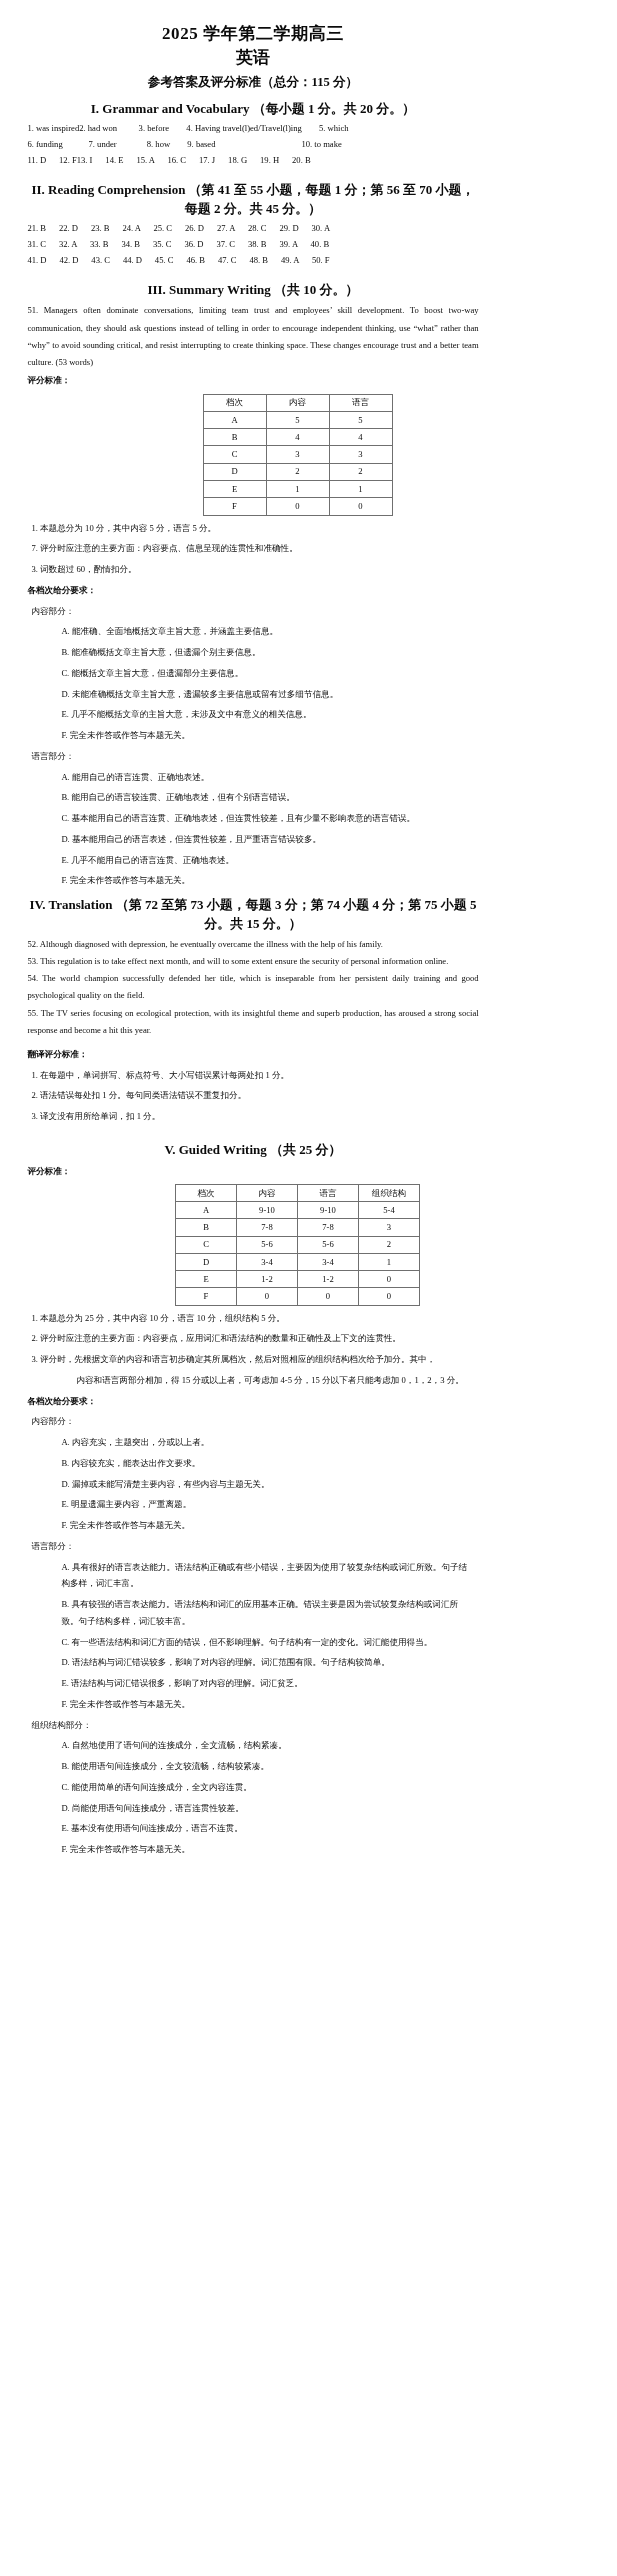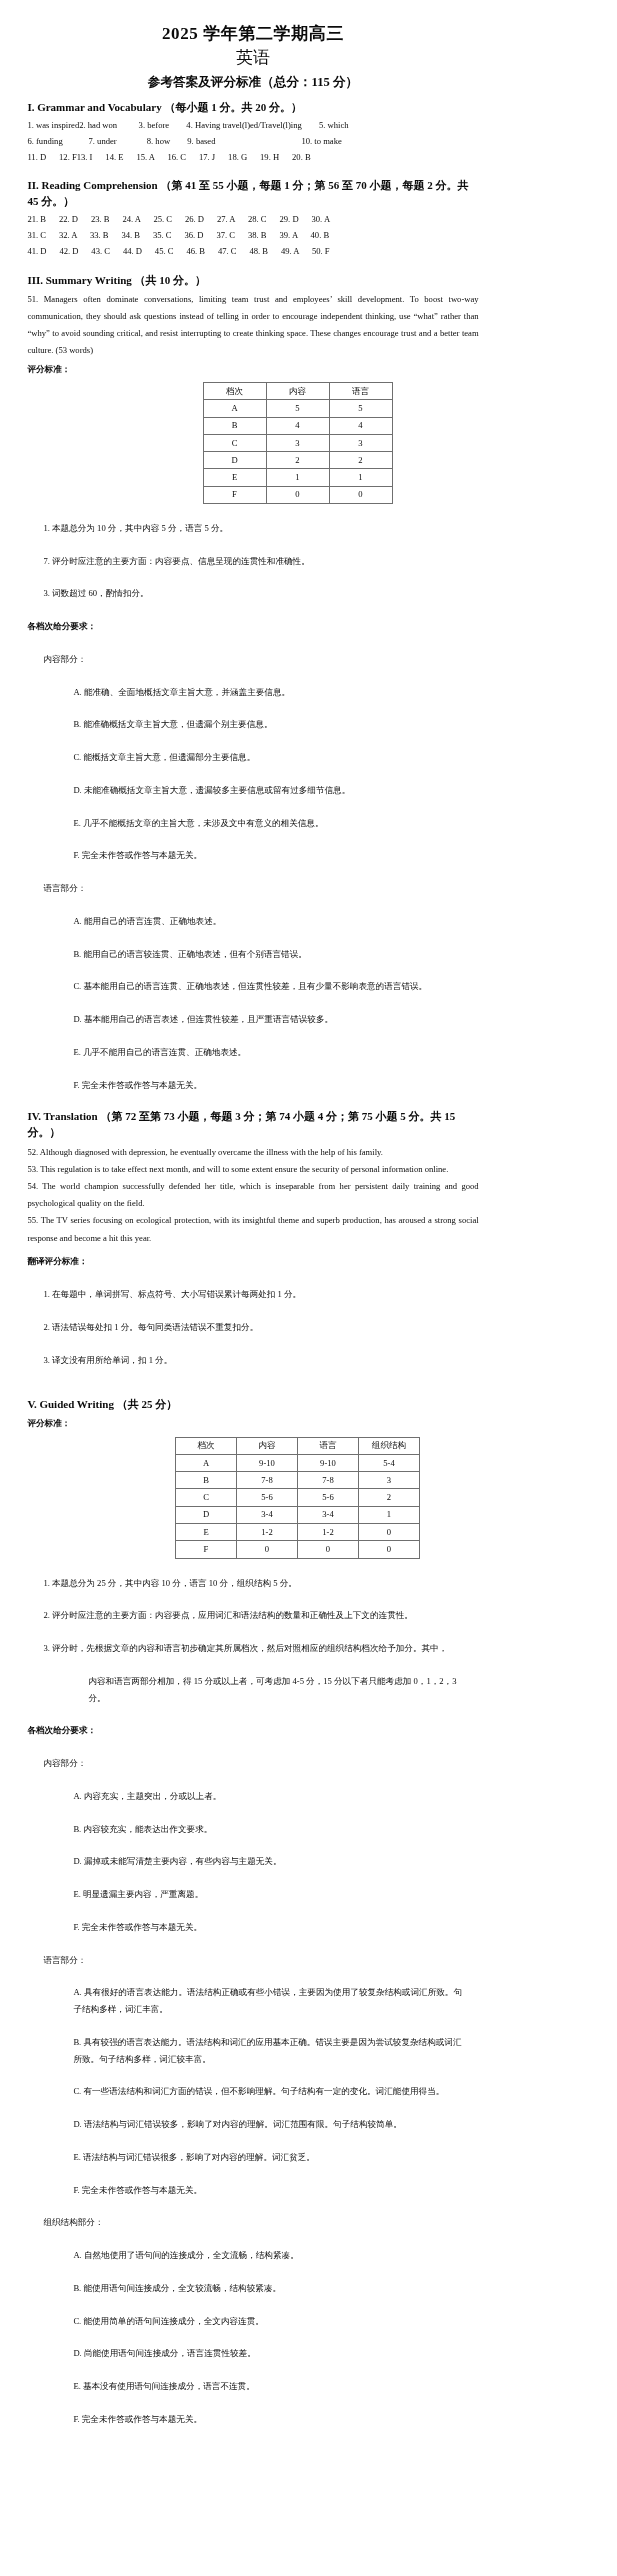--- a/index.html
+++ b/index.html
@@ -29,39 +29,40 @@
   .doc-title {
     text-align: center;
     font-weight: bold;
     font-size: 17px;
     letter-spacing: 0.6px;
     margin: 5.7px 0 3.4px 0;
     line-height: 1.25;
   }
   .doc-title2 {
     text-align: center;
-    font-weight: normal;
+    font-weight: bold;
     font-size: 17px;
     margin: 0 0 5.7px 0;
     line-height: 1.25;
   }
   .doc-subtitle {
     text-align: center;
     font-weight: bold;
     font-size: 12.6px;
     margin: 2.3px 0 9.1px 0;
     line-height: 1.3;
   }
 
   
   .sec-head {
     font-weight: bold;
-    font-size: 11px;
+    font-size: 13px;
     margin: 6.9px 0 2.3px 0;
     line-height: 1.45;
+    text-align: center;
   }
 
   
   .ans-row {
     font-size: 8.6px;
     line-height: 1.85;
     white-space: pre;
     margin: 0;
   }
 
@@ -71,21 +72,21 @@
     line-height: 2.0;
     text-align: justify;
     text-justify: inter-word;
     margin: 0 0 0 0;
   }
   .para-just { text-align: justify; }
 
   .cn {
     font-size: 8.6px;
     line-height: 1.95;
-    margin: 16px;
+    margin: 4px;
   }
   .cn-bold {
     font-weight: bold;
     font-size: 8.6px;
     line-height: 1.95;
     margin: 1.1px 0 0 0;
   }
   .cn-indent {
     padding-left: 30px;
   }

